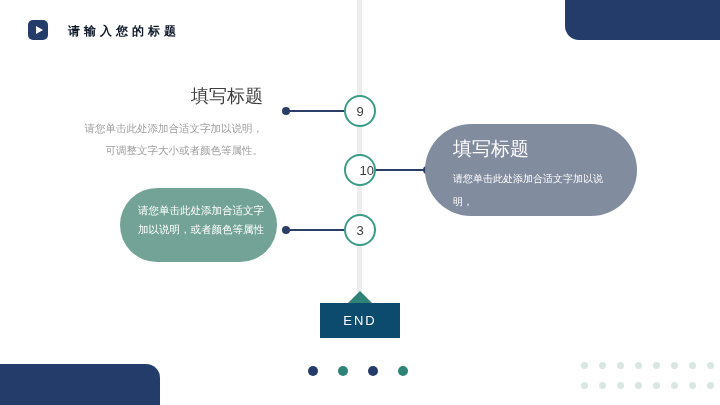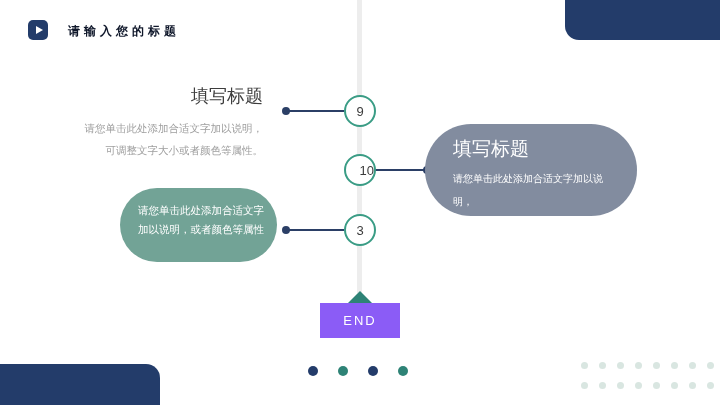--- a/index.html
+++ b/index.html
@@ -103,21 +103,21 @@
   .end-tri {
     position: absolute; left: 347px; top: 291px;
     width: 0; height: 0;
     border-left: 13px solid transparent;
     border-right: 13px solid transparent;
     border-bottom: 13px solid #2e8376;
   }
   .end-banner {
     position: absolute; left: 320px; top: 303px;
     width: 80px; height: 35px;
-    background: #8b5cf6; color: #ffffff;
+    background: #0c4a6e; color: #ffffff;
     display: flex; align-items: center; justify-content: center;
     font-size: 13px; letter-spacing: 2px;
   }
 
   
   .pagination { position: absolute; left: 308px; top: 366px; display: flex; gap: 20px; }
   .page-dot { width: 10px; height: 10px; border-radius: 50%; }
 
   
   .dot-grid {

